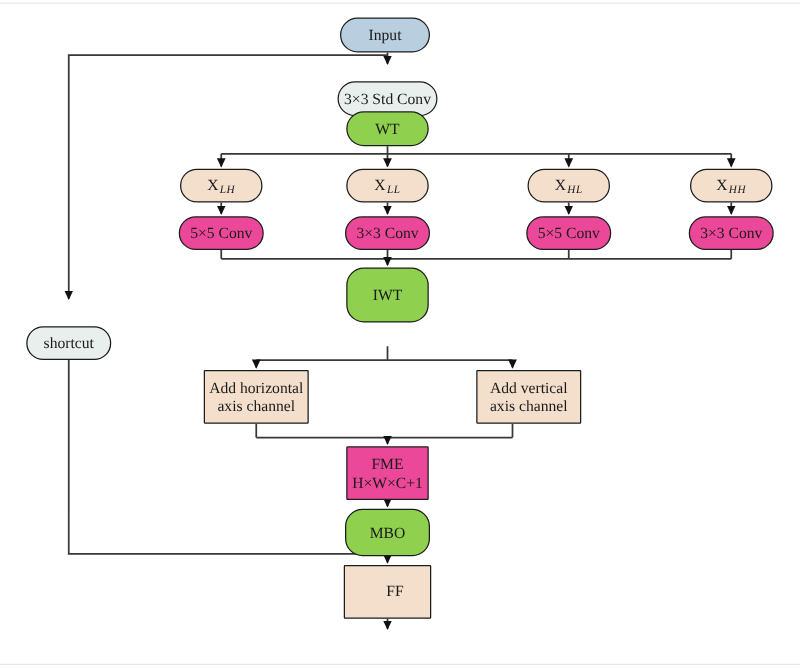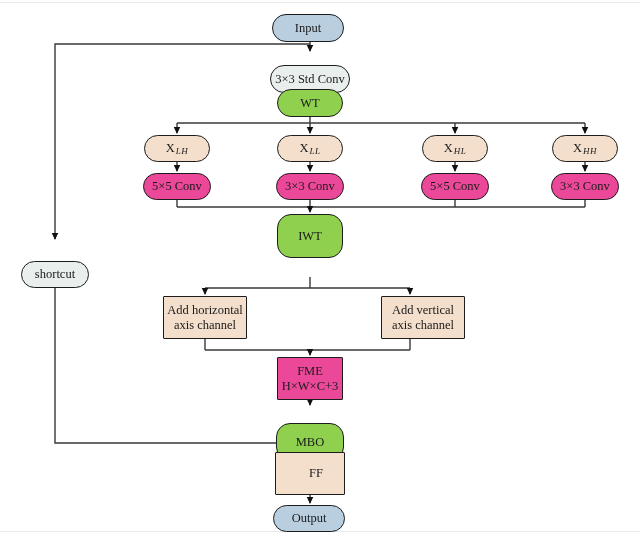--- a/index.html
+++ b/index.html
@@ -44,21 +44,21 @@
   #n-xhh       {left:552px;top:135px;width:66px;height:27px;}
   #n-conv-lh   {left:143px;top:173px;width:68px;height:27px;}
   #n-conv-ll   {left:276px;top:173px;width:68px;height:27px;}
   #n-conv-hl   {left:421px;top:173px;width:68px;height:27px;}
   #n-conv-hh   {left:551px;top:173px;width:68px;height:27px;}
   #n-iwt       {left:277px;top:214px;width:66px;height:44px;}
   #n-coordconv {left:272px;top:250px;width:76px;height:27px;}
   #n-addh      {left:163px;top:296px;width:84px;height:43px;}
   #n-addv      {left:381px;top:296px;width:84px;height:43px;}
   #n-fme       {left:277px;top:357px;width:66px;height:43px;}
-  #n-mbo       {left:276px;top:407px;width:68px;height:38px;margin-top:16px;}
+  #n-mbo       {left:276px;top:407px;width:68px;height:38px;}
   #n-ff        {left:275px;top:452px;width:70px;height:43px;padding-left:12px;}
   #n-output    {left:273px;top:505px;width:72px;height:27px;}
   #n-shortcut  {left:21px; top:241px;width:68px;height:27px;margin-top:20px;}
 </style>
 </head>
 <body>
 
 <div id="canvas">
   <div class="hairline" id="hairline-top"></div>
   <div class="hairline" id="hairline-bottom"></div>
@@ -165,31 +165,28 @@
     <span>axis channel</span>
   </div>
 
   <div class="node rect peach multi" id="n-addv">
     <span>Add vertical</span>
     <span>axis channel</span>
   </div>
 
   <div class="node rect cyan multi" id="n-fme">
     <span>FME</span>
-    <span>H×W×C+3</span>
+    <span>H×W×C+1</span>
   </div>
 
   <div class="node pill green" id="n-mbo">
     <span>MBO</span>
   </div>
 
   <div class="node rect peach" id="n-ff">
     <span>FF</span>
   </div>
 
-  <div class="node pill io" id="n-output">
-    <span>Output</span>
-  </div>
 
   <div class="node pill neutral" id="n-shortcut">
     <span>shortcut</span>
   </div>
 </div>
 
 </body></html>

